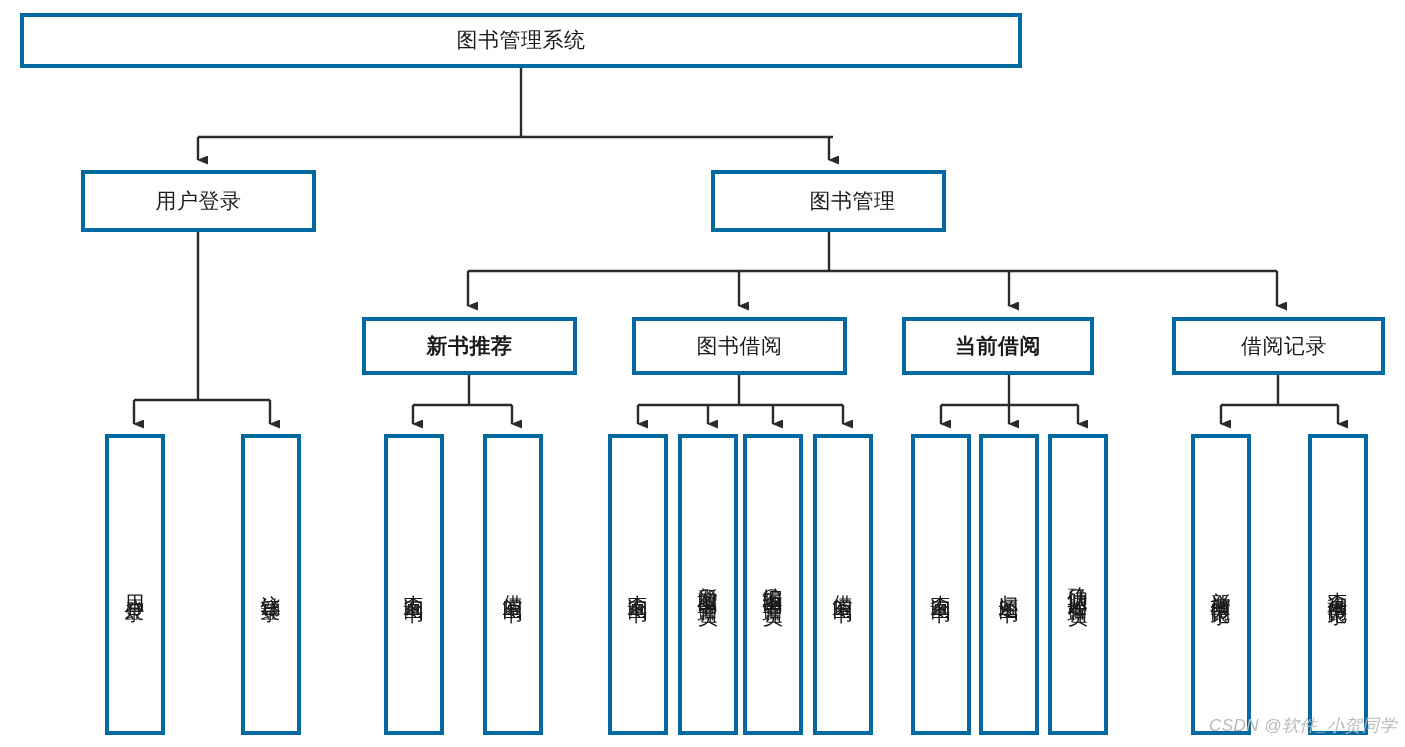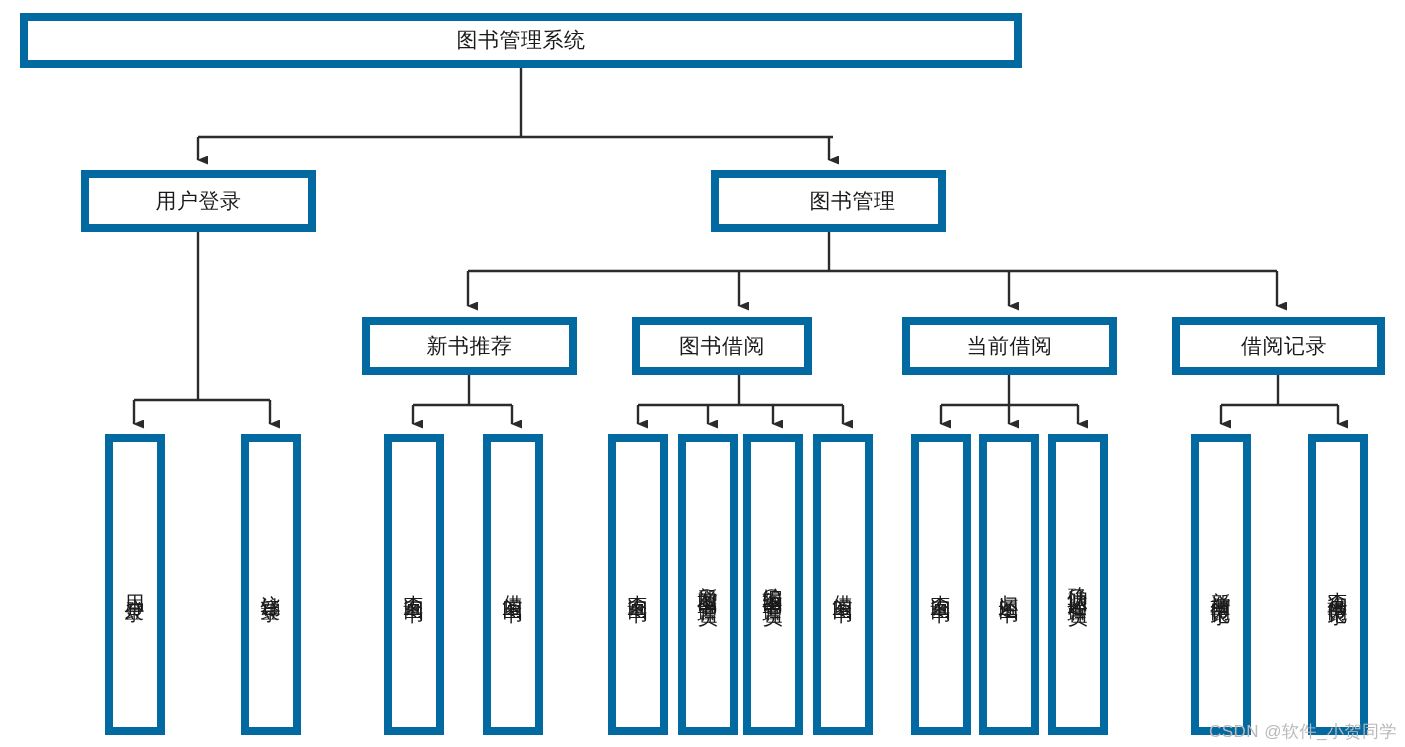--- a/index.html
+++ b/index.html
@@ -17,21 +17,21 @@
   }
   #edges{
     position:absolute;left:0;top:0;
     width:1405px;height:747px;
     pointer-events:none;
   }
   .node{
     position:absolute;
     box-sizing:border-box;
     background:#ffffff;
-    border:8px solid #0369a1;
+    border:4px solid #0369a1;
     display:flex;
     align-items:center;
     justify-content:center;
     z-index:4;
   }
   .node .lbl{
     color:#1a1a1a;
     font-size:21px;
     line-height:1.15;
     letter-spacing:0.5px;
@@ -47,27 +47,28 @@
     writing-mode:vertical-rl;
     text-orientation:upright;
     font-size:20px;
     line-height:1.0;
     letter-spacing:3px;
     white-space:normal;
     max-height:100%;
   }
   #watermark{
     position:absolute;
-    right:8px;bottom:4px;
+    right:8px;bottom:10px;
     font-size:17px;
     color:#b9b9b9;
     letter-spacing:0.5px;
     z-index:9;
     user-select:none;
     white-space:nowrap;
+    font-style:italic;
   }
 </style>
 </head>
 <body>
 
 <div id="diagram">
 
   <svg id="edges" viewBox="0 0 1405 747" width="1405" height="747" xmlns="http://www.w3.org/2000/svg">
     <defs>
       <marker id="arw" markerWidth="9" markerHeight="11" refX="4.5" refY="10" orient="auto" markerUnits="userSpaceOnUse">
@@ -122,27 +123,27 @@
     <span class="lbl">图书管理系统</span>
   </div>
 
   <div class="node" style="left:81px;top:170px;width:235px;height:62px;">
     <span class="lbl">用户登录</span>
   </div>
   <div class="node" style="left:711px;top:170px;width:235px;height:62px;padding-left:48px;">
     <span class="lbl">图书管理</span>
   </div>
 
-  <div class="node" style="left:362px;top:317px;width:215px;height:58px;">
+  <div class="node" style="left:362px;top:317px;width:215px;height:58px;font-weight:bold;">
     <span class="lbl">新书推荐</span>
   </div>
-  <div class="node" style="left:632px;top:317px;width:180px;height:58px;">
+  <div class="node" style="left:632px;top:317px;width:215px;height:58px;">
     <span class="lbl">图书借阅</span>
   </div>
-  <div class="node" style="left:902px;top:317px;width:215px;height:58px;">
+  <div class="node" style="left:902px;top:317px;width:192px;height:58px;font-weight:bold;">
     <span class="lbl">当前借阅</span>
   </div>
   <div class="node" style="left:1172px;top:317px;width:213px;height:58px;padding-left:11px;">
     <span class="lbl">借阅记录</span>
   </div>
 
   <div class="node leaf" style="left:105px;top:434px;width:60px;height:301px;">
     <span class="lbl">用户登录</span>
   </div>
   <div class="node leaf" style="left:241px;top:434px;width:60px;height:301px;">

